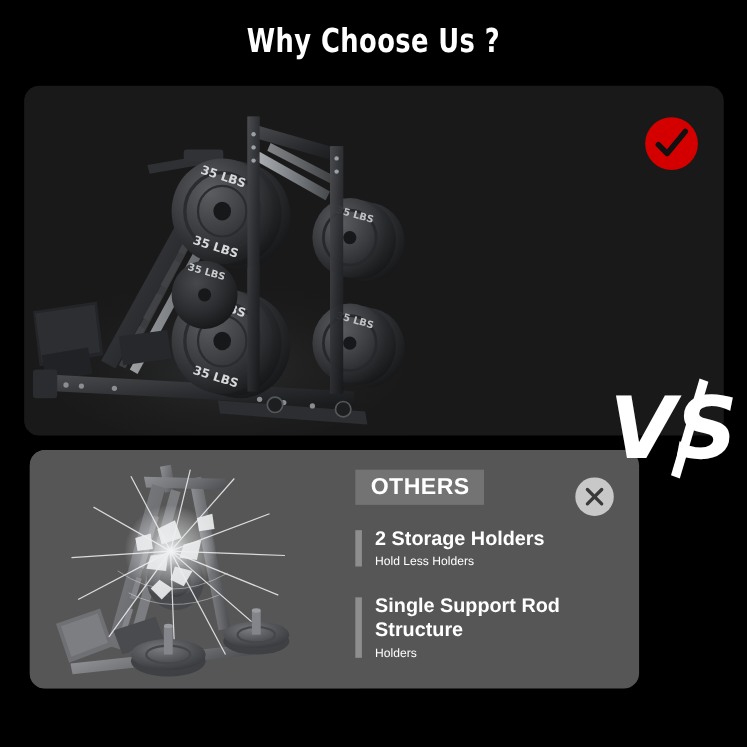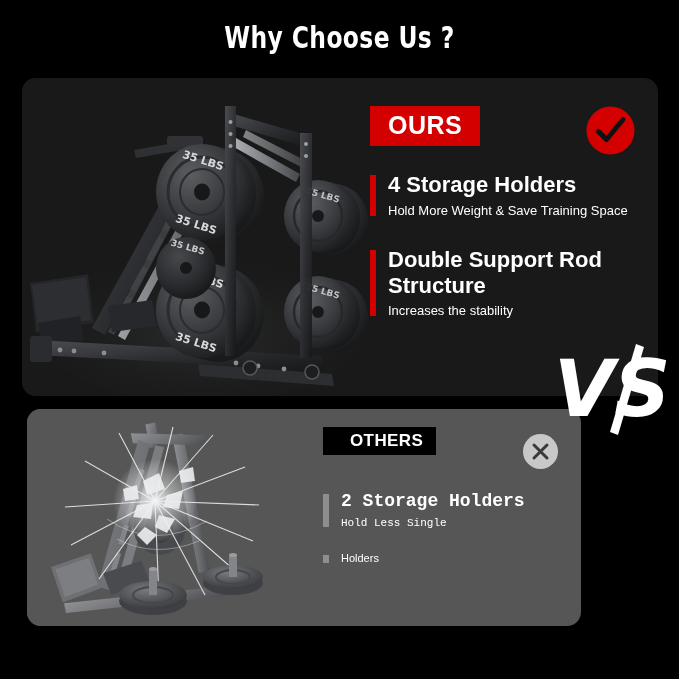--- a/index.html
+++ b/index.html
@@ -91,23 +91,23 @@
     color: #ffffff;
     line-height: 1;
   }
   .badge-ours {
     background: #d40000;
     font-size: 25px;
     padding: 7px 18px 8px 18px;
     letter-spacing: 0.5px;
   }
   .badge-others {
-    background: #000000;
-    font-size: 17px;
-    padding: 5px 13px 6px 27px;
+    background: #737373;
+    font-size: 21px;
+    padding: 5px 13px 6px 14px;
     letter-spacing: 0.4px;
   }
 
   
   .check-circle {
     position: absolute;
     right: 22px;
     top: 27px;
     width: 51px;
     height: 51px;
@@ -294,35 +294,20 @@
         <circle cx="208.5" cy="68" r="2"></circle>
       </g>
       <rect x="278" y="55" width="12" height="225" fill="url(#mFrame)" opacity="0.92"></rect>
       <g fill="#9aa0a5">
         <circle cx="284" cy="66" r="2"></circle>
           <circle cx="284" cy="78" r="2"></circle>
       </g>
     </svg>
   </div>
 
-  <div class="ours-content">
-    <div class="badge badge-ours">OURS</div>
-
-    <div class="feature feature-ours" style="margin-top:26px;">
-      <div class="bar"></div>
-      <div class="feat-title">4 Storage Holders</div>
-      <div class="feat-sub">Hold More Weight &amp; Save Training Space</div>
-    </div>
-
-    <div class="feature feature-ours" style="margin-top:28px;">
-      <div class="bar"></div>
-      <div class="feat-title">Double Support Rod Structure</div>
-      <div class="feat-sub">Increases the stability</div>
-    </div>
-  </div>
 
   <div class="check-circle">
     <svg width="51" height="51" viewBox="0 0 51 51">
       <circle cx="25.5" cy="25.5" r="24" fill="#d40000"></circle>
       <path d="M13.5 26.5 L21.5 34.5 L38 14.5" fill="none" stroke="#111111" stroke-width="5" stroke-linecap="round" stroke-linejoin="round"></path>
     </svg>
   </div>
 </div>
 
 <div class="panel-others">
@@ -422,28 +407,29 @@
         <ellipse cx="206" cy="168" rx="17" ry="7" fill="none" stroke="#45474a" stroke-width="2"></ellipse>
         <rect x="202" y="146" width="8" height="22" fill="#83858a"></rect>
         <ellipse cx="206" cy="146" rx="4" ry="2" fill="#9a9ca0"></ellipse>
       </g>
     </svg>
   </div>
 
   <div class="others-content">
     <div class="badge badge-others">OTHERS</div>
 
-    <div class="feature feature-others" style="margin-top:36px;font-family:Liberation Mono, monospace;">
+    <div class="feature feature-others" style="margin-top:20px;">
       <div class="bar"></div>
       <div class="feat-title">2 Storage Holders</div>
-      <div class="feat-sub">Hold Less Single</div>
+      <div class="feat-sub">Hold Less Holders</div>
     </div>
 
     <div class="feature feature-others" style="margin-top:22px;">
       <div class="bar"></div>
+      <div class="feat-title">Single Support Rod Structure</div>
       <div class="feat-sub">Holders</div>
     </div>
   </div>
 
   <div class="x-circle">
     <svg width="37" height="37" viewBox="0 0 37 37">
       <circle cx="18.5" cy="18.5" r="17.5" fill="#c8c8c8"></circle>
       <path d="M12 12 L25 25 M25 12 L12 25" stroke="#3a3a3a" stroke-width="3" stroke-linecap="round"></path>
     </svg>
   </div>

